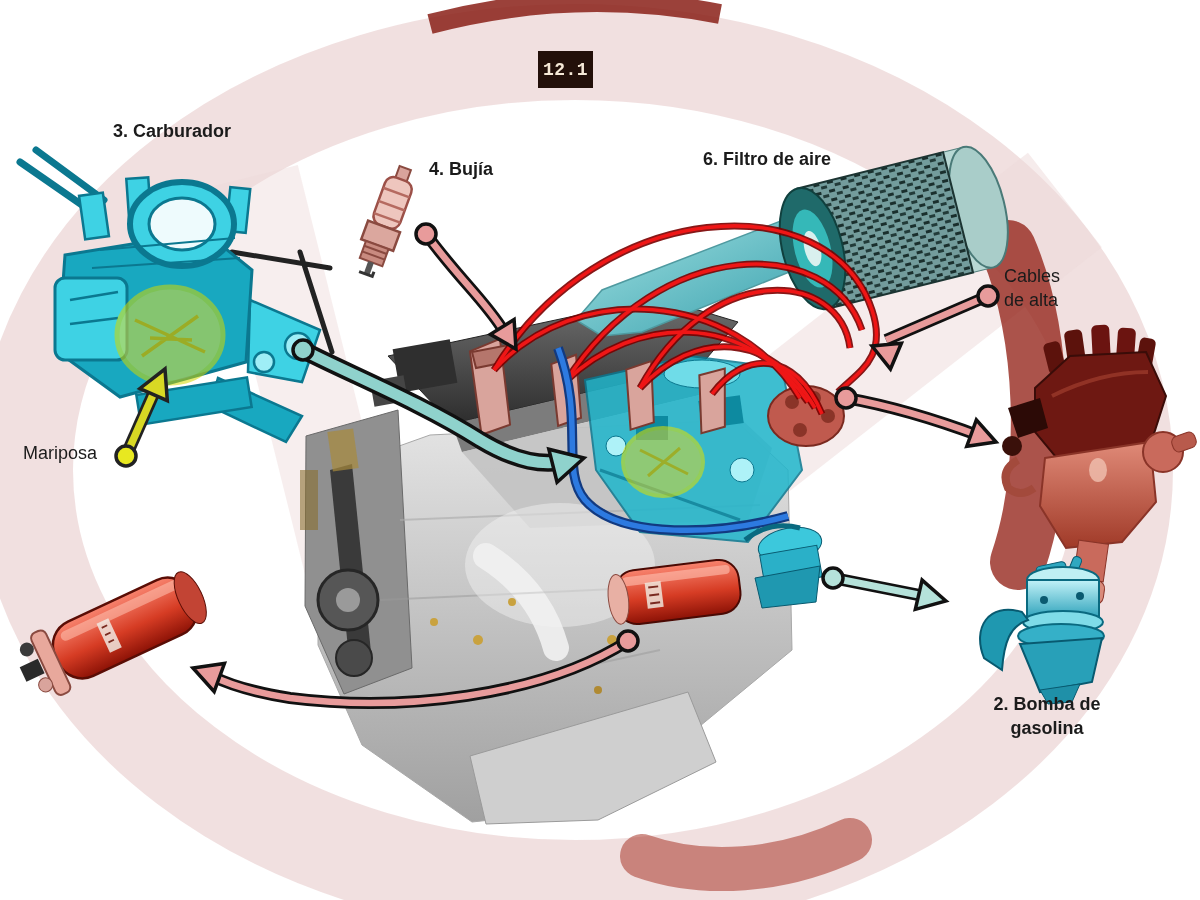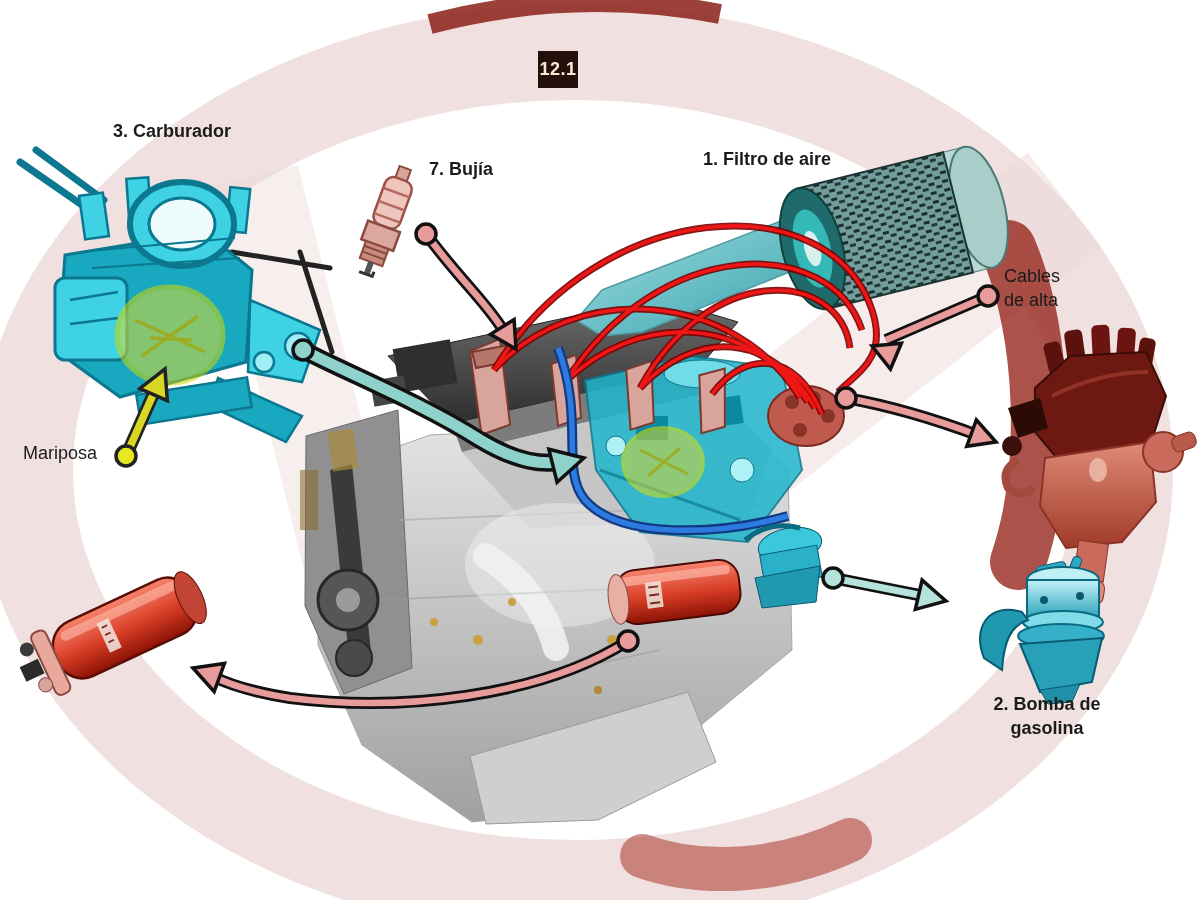--- a/index.html
+++ b/index.html
@@ -8,23 +8,23 @@
     overflow:hidden;font-family:"Liberation Sans",sans-serif;
   }
   .art{position:absolute;left:0;top:0;width:1200px;height:900px;}
   .lbl{
     position:absolute;color:#1b1b1b;font-size:18px;line-height:1.34;
     white-space:nowrap;
   }
   .bold{font-weight:700;}
   .center{text-align:center;}
   .badge{
-    position:absolute;left:538px;top:51px;width:40px;height:37px;
+    position:absolute;left:538px;top:51px;width:55px;height:37px;
     background:#23100a;color:#f6e9d7;font-weight:700;font-size:18px;
-    display:flex;align-items:center;justify-content:center;letter-spacing:.5px;
+    display:flex;align-items:center;justify-content:center;letter-spacing:.5px;font-family:Liberation Mono, monospace;
   }
 </style>
 </head>
 <body>
 
 <div class="stage">
 
   <svg class="art" viewBox="0 0 1200 900">
     <defs>
       <linearGradient id="gMetal" x1="0" y1="0" x2="0" y2="1">
@@ -301,23 +301,23 @@
       <path d="M126,456 L156,388" fill="none" stroke="#d8d824" stroke-width="7.5"></path>
       <circle cx="126" cy="456" r="10" fill="#e8e820" stroke="#222222" stroke-width="3.5"></circle>
       <path d="M0,0 L-28,-15 L-28,15 Z" transform="translate(165,369) rotate(-66)" fill="#d8d824" stroke="#222222" stroke-width="3.5"></path>
     </g>
   </svg>
 
   <div class="badge">12.1</div>
 
   <div class="lbl bold" style="left:113px;top:119px;">3. Carburador</div>
 
-  <div class="lbl bold" style="left:429px;top:157px;">7. Bujía</div>
-
-  <div class="lbl bold" style="left:703px;top:147px;">1. Filtro de aire</div>
+  <div class="lbl bold" style="left:429px;top:157px;">4. Bujía</div>
+
+  <div class="lbl bold" style="left:703px;top:147px;">6. Filtro de aire</div>
 
   <div class="lbl" style="left:1004px;top:256px;margin-top:8px;">
     <div>Cables</div>
     <div>de alta</div>
   </div>
 
 
   <div class="lbl" style="left:23px;top:441px;">Mariposa</div>
 
 

